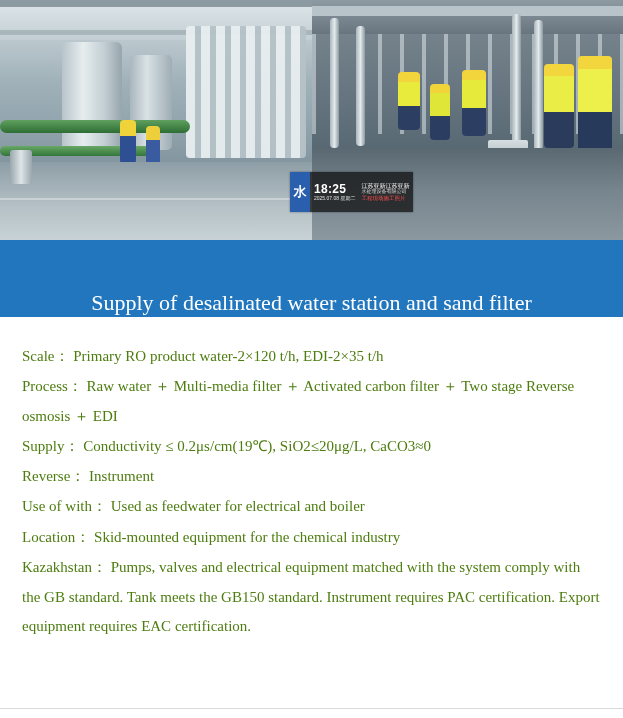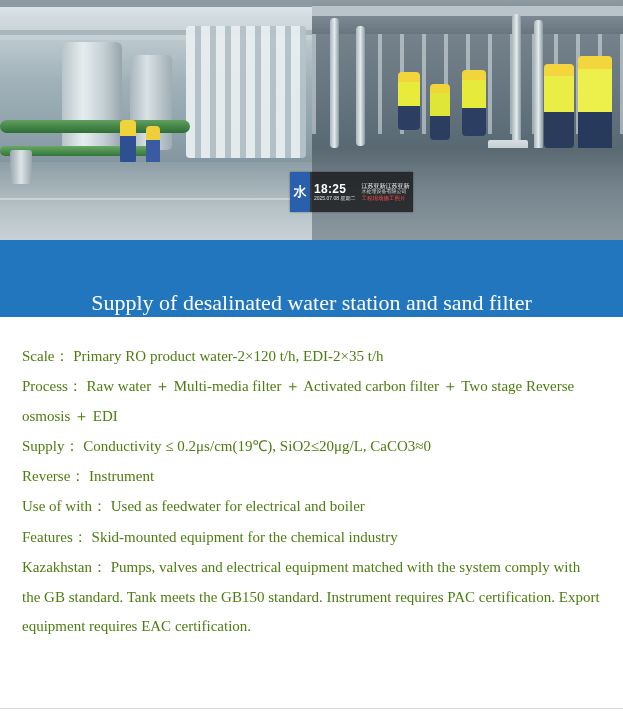--- a/index.html
+++ b/index.html
@@ -310,21 +310,21 @@
     <p class="line">
       <span class="lbl">Supply</span><span class="colon">：</span>&nbsp;<span>Conductivity ≤ 0.2μs/cm(19℃), SiO2≤20μg/L, CaCO3≈0</span>
     </p>
     <p class="line">
       <span class="lbl">Reverse</span><span class="colon">：</span>&nbsp;<span>Instrument</span>
     </p>
     <p class="line">
       <span class="lbl">Use of with</span><span class="colon">：</span>&nbsp;<span>Used as feedwater for electrical and boiler</span>
     </p>
     <p class="line">
-      <span class="lbl">Features</span><span class="colon">：</span>&nbsp;<span>Skid-mounted equipment for the chemical industry</span>
+      <span class="lbl">Location</span><span class="colon">：</span>&nbsp;<span>Skid-mounted equipment for the chemical industry</span>
     </p>
     <p class="line">
       <span class="lbl">Kazakhstan</span><span class="colon">：</span>&nbsp;<span>Pumps, valves and electrical equipment matched with the system comply with the GB standard. Tank meets the GB150 standard. Instrument requires PAC certification. Export equipment requires EAC certification.</span>
     </p>
   </div>
 
   <div class="footer-rule"></div>
 </div>
 
 </body></html>

